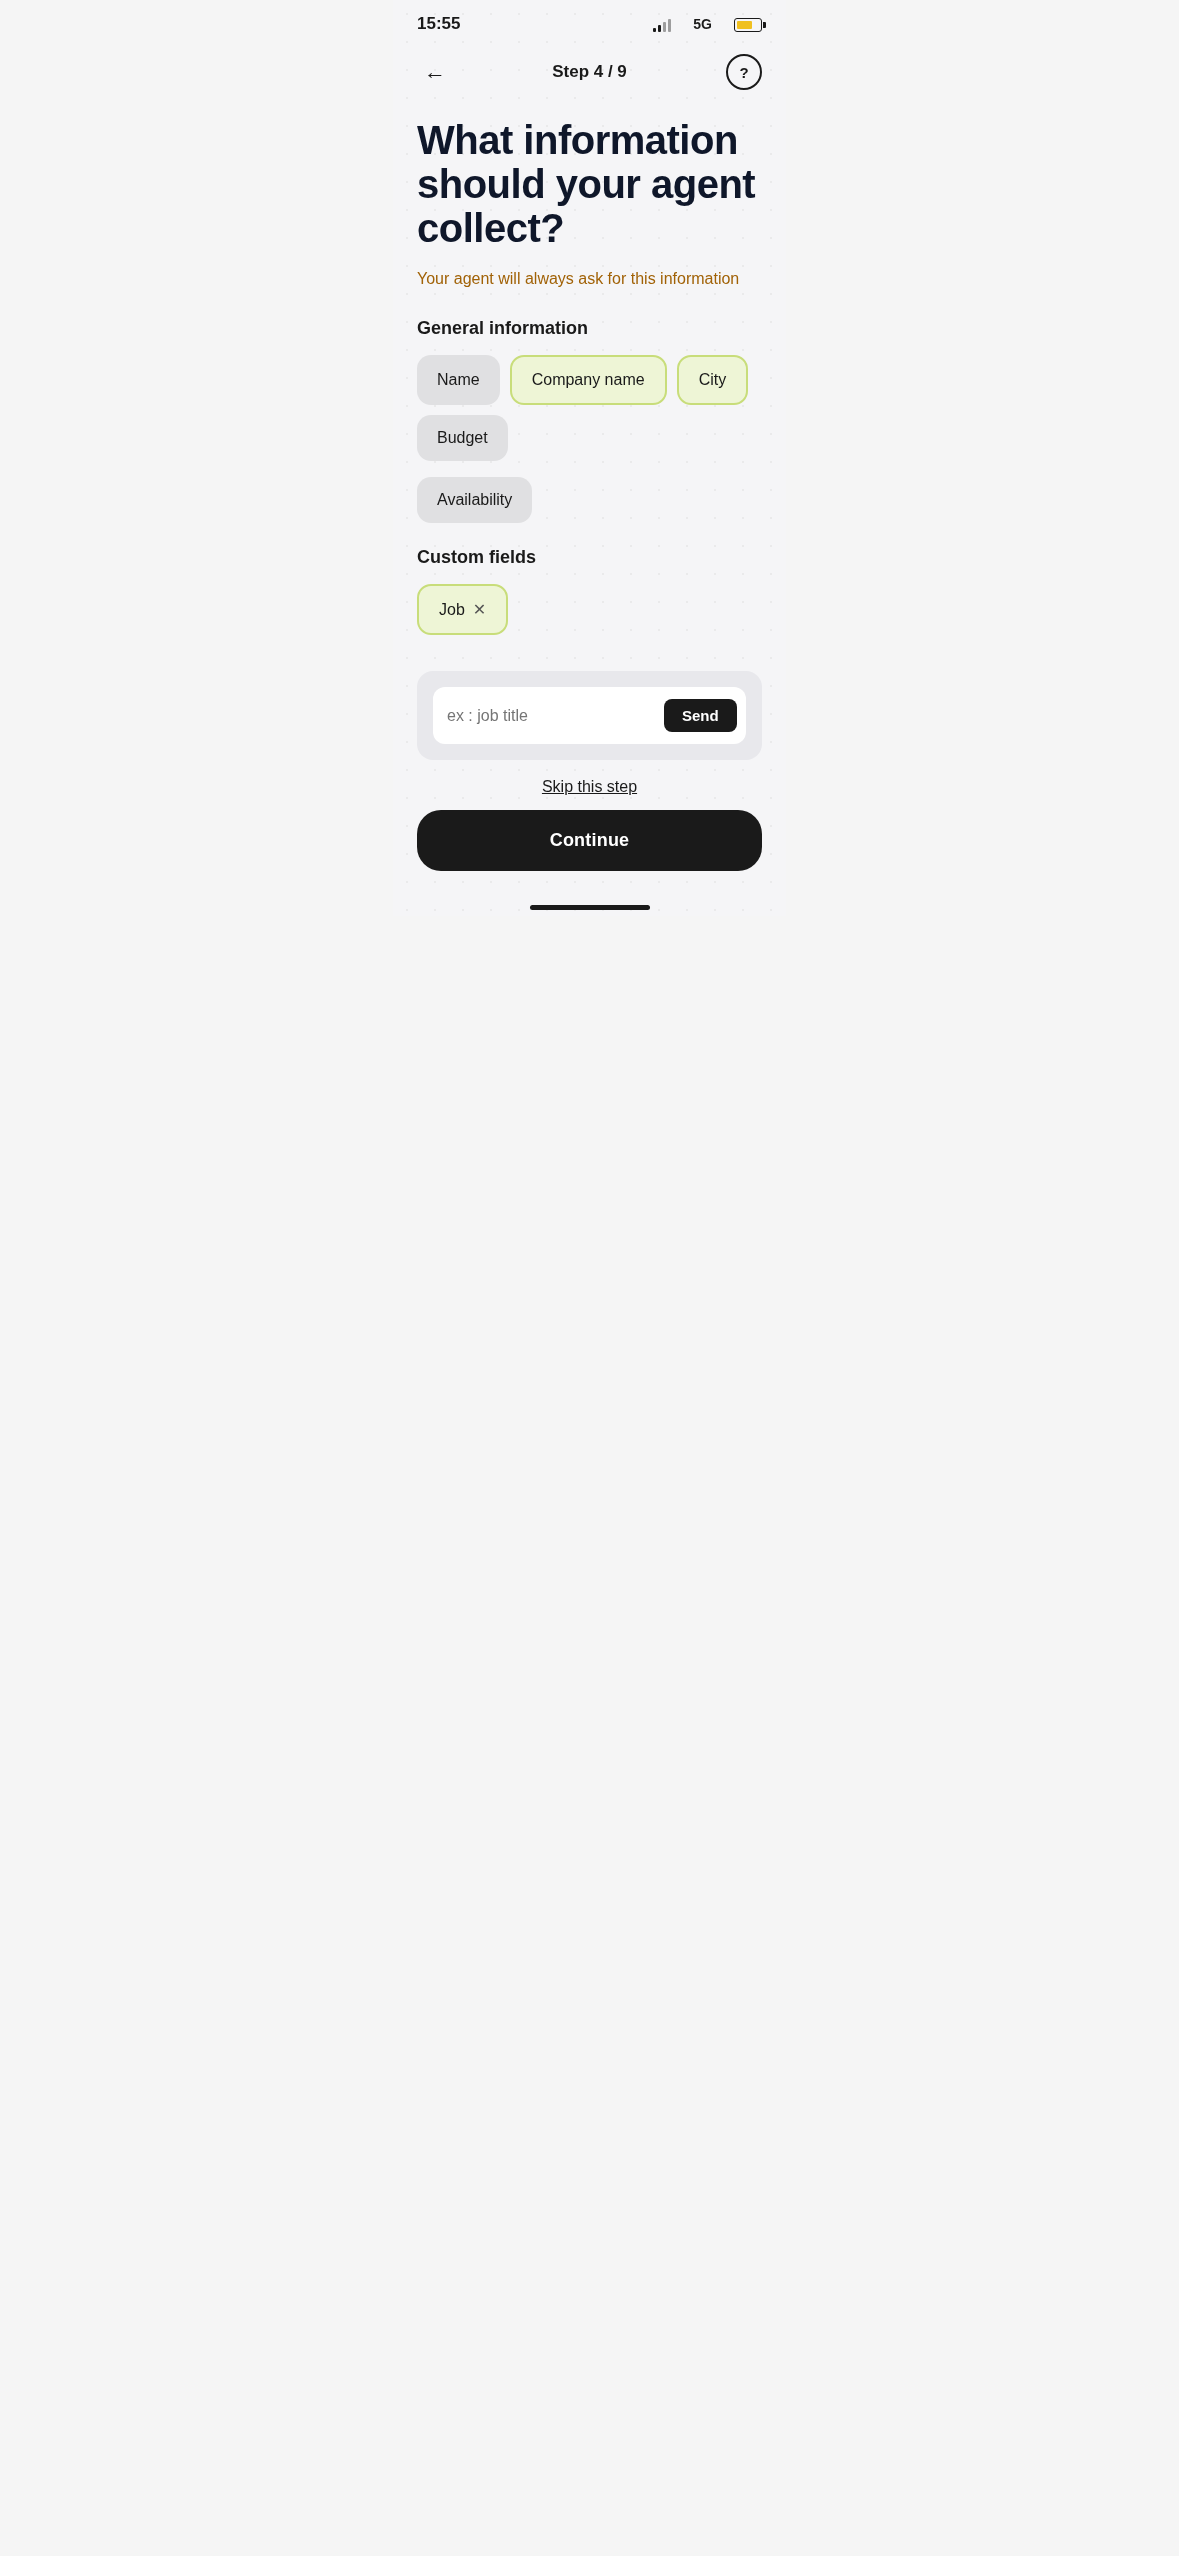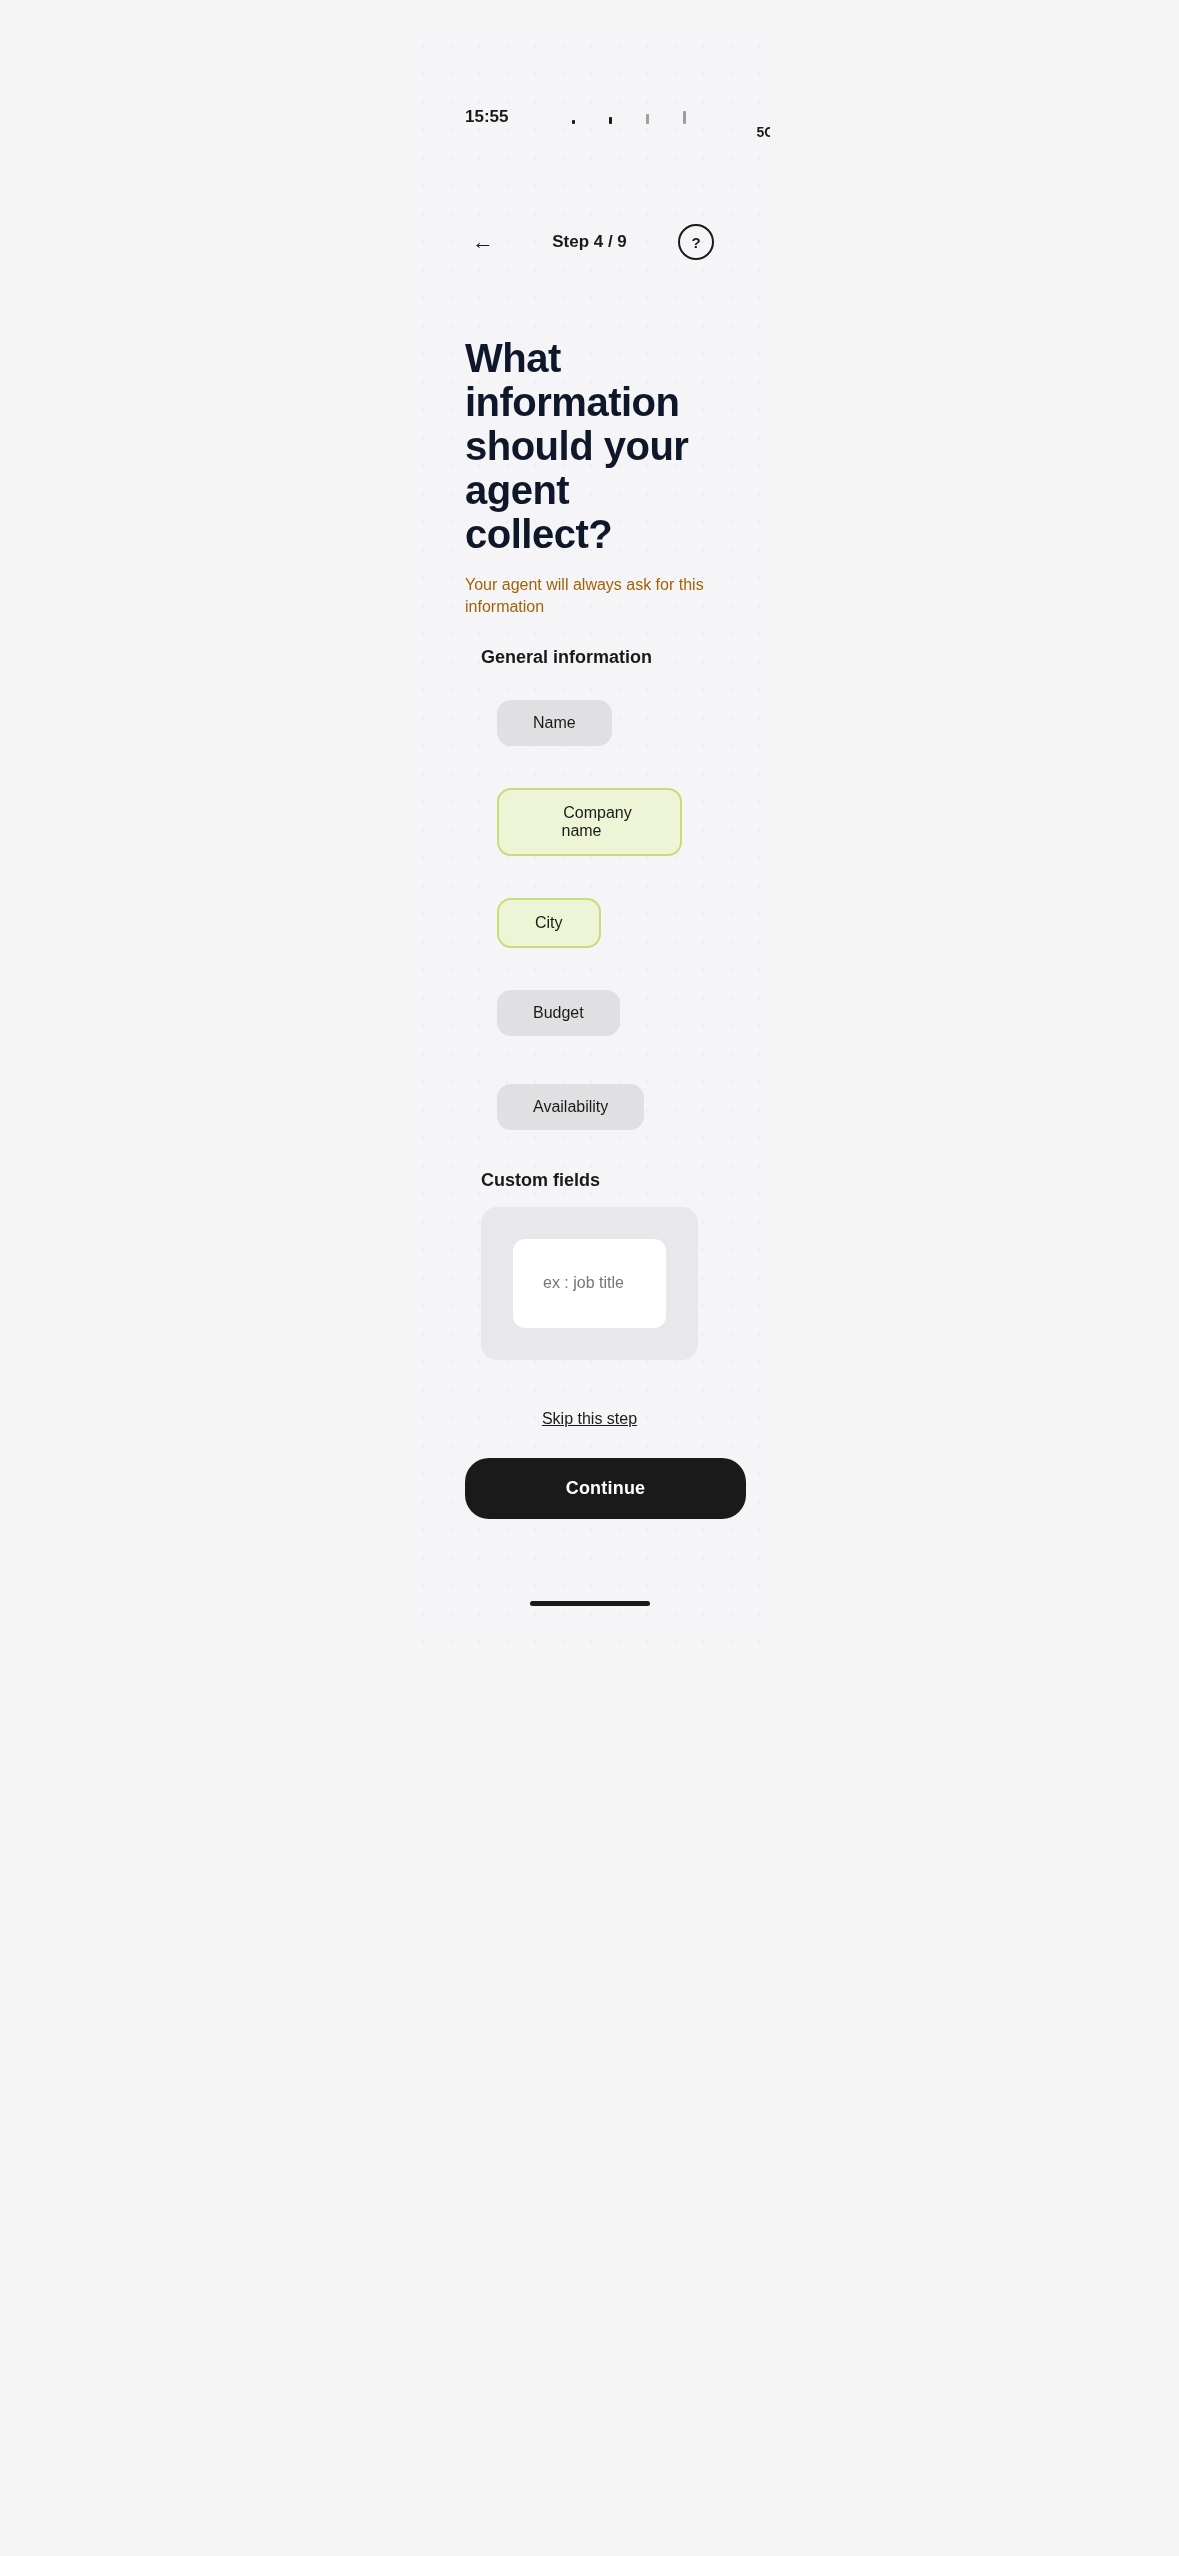--- a/index.html
+++ b/index.html
@@ -1,18 +1,18 @@
 <!DOCTYPE html>
 <html><head>
   <meta charset="utf-8">
   <meta name="viewport" content="width=device-width, initial-scale=1">
   <style>
     * {
       box-sizing: border-box;
-      margin: 16px;
+      margin: 0;
       padding: 0;
     }
 
     body {
       font-family: -apple-system, BlinkMacSystemFont, 'Helvetica Neue', Arial, sans-serif;
       background-color: #f5f5f5;
       width: 393px;
       min-height: 852px;
       margin: 0 auto;
       position: relative;
@@ -396,20 +396,26 @@
 
         <button class="tag-chip unselected">
           <span>Availability</span>
         </button>
       </div>
     </div>
 
     <div class="section-custom">
       <h2 class="section-title">Custom fields</h2>
 
+      <div class="tags-container">
+        <div class="custom-chip">
+          <span>Job</span>
+          <span class="close-x">✕</span>
+        </div>
+      </div>
 
       <div class="input-area">
         <div class="input-row">
           <input type="text" class="text-input" placeholder="ex : job title" style="">
           <button class="send-btn">
             <span>Send</span>
           </button>
         </div>
       </div>
     </div>

